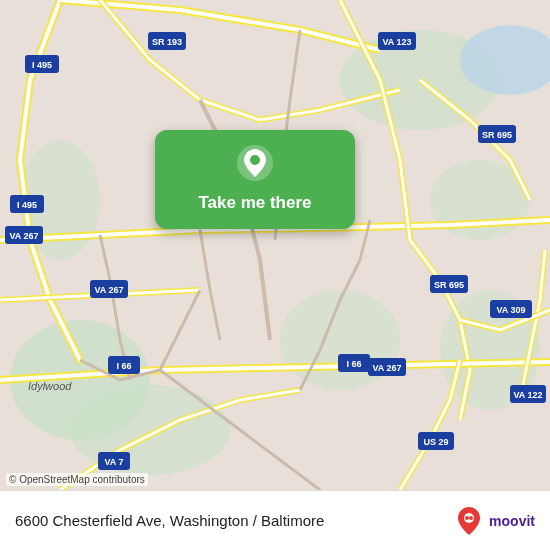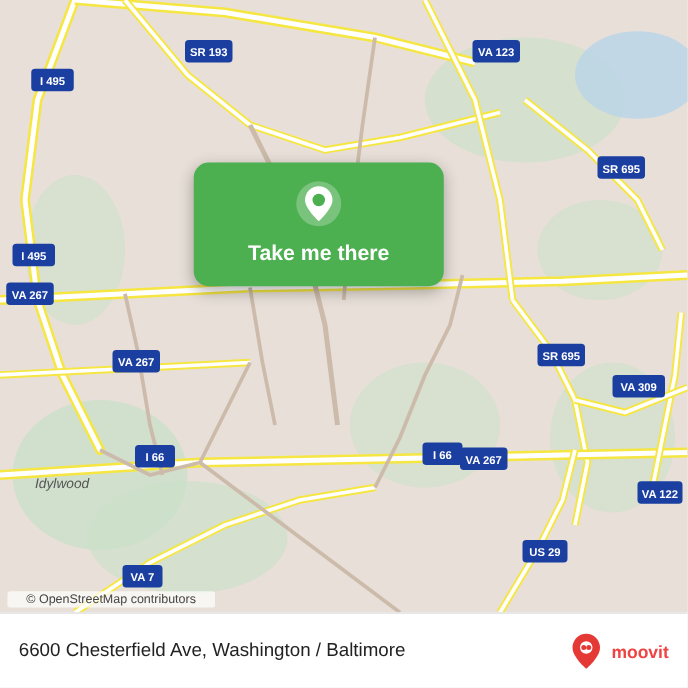--- a/index.html
+++ b/index.html
@@ -37,21 +37,21 @@
 
     .moovit-logo {
       display: flex;
       align-items: center;
       gap: 4px;
     }
 
     .moovit-text {
       font-size: 14px;
       font-weight: bold;
-      color: #ef4444;
+      color: #4c1d95;
     }
 
     .moovit-icon {
       width: 32px;
       height: 32px;
     }
 
     
     .map-popup {
       position: absolute;
@@ -89,21 +89,21 @@
       height: 100%;
     }
 
     .copyright {
       position: absolute;
       bottom: 4px;
       left: 6px;
       font-size: 10px;
       color: #444;
       background: rgba(255,255,255,0.7);
-      padding: 1px 15px;
+      padding: 1px 3px;
       border-radius: 2px;
     }
   </style>
 </head>
 <body>
 
 <div id="map-container">
 
   <svg class="map-svg" viewBox="0 0 550 490" xmlns="http://www.w3.org/2000/svg">
 

